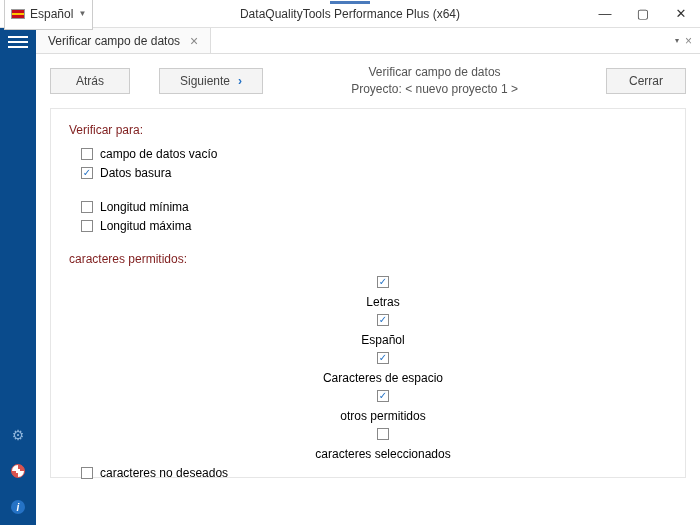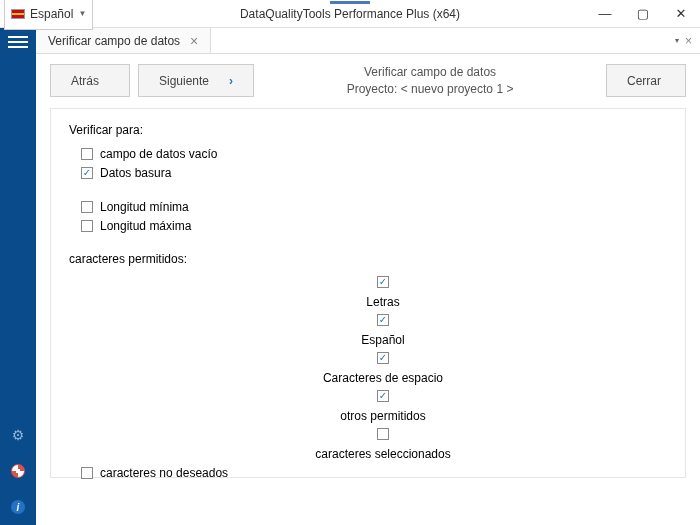--- a/index.html
+++ b/index.html
@@ -18,26 +18,26 @@
 .side-icon { width: 16px; height: 16px; margin: 10px 0; cursor: pointer; color: #8fb5db; display: flex; align-items: center; justify-content: center; }
 .gear { font-size: 14px; }
 .life { width: 14px; height: 14px; border-radius: 50%; background: radial-gradient(circle, #fff 30%, transparent 30%), conic-gradient(#d9534f 0 25%, #fff 25% 50%, #d9534f 50% 75%, #fff 75% 100%); border: 1px solid #d9534f; }
 .info { width: 14px; height: 14px; border-radius: 50%; background: #2572c5; color: #fff; font-size: 10px; font-weight: bold; display: flex; align-items: center; justify-content: center; font-style: italic; }
 .content { flex: 1; display: flex; flex-direction: column; }
 .tabbar { height: 26px; border-bottom: 1px solid #ddd; display: flex; align-items: stretch; }
 .tab { padding: 0 12px; border-right: 1px solid #ddd; display: flex; align-items: center; gap: 10px; font-size: 12px; background: #fafafa; }
 .tab-close { color: #888; cursor: pointer; font-size: 14px; }
 .tab-filler { flex: 1; display: flex; align-items: center; justify-content: flex-end; padding-right: 8px; gap: 6px; color: #888; }
 .toolbar { display: flex; align-items: center; padding: 10px 14px; gap: 8px; }
-.btn { height: 33px; padding: 0 20px; border: 1px solid #ccc; background: #f4f4f4; display: flex; align-items: center; justify-content: flex-start; cursor: pointer; font-size: 12px; color: #444; min-width: 80px; }
-.btn-next { gap: 20px; }
+.btn { height: 26px; padding: 0 20px; border: 1px solid #ccc; background: #f4f4f4; display: flex; align-items: center; justify-content: center; cursor: pointer; font-size: 12px; color: #444; min-width: 80px; }
+.btn-next { gap: 8px; margin-left: 21px; }
 .chev-r { color: #2572c5; font-weight: bold; }
 .header-center { flex: 1; text-align: center; font-size: 12px; color: #555; line-height: 1.4; }
 .panel { margin: 0 14px 14px; border: 1px solid #e6e6e6; padding: 14px 18px 20px; height: 370px; }
-.section-label { font-size: 12px; color: #000000; margin-bottom: 10px; }
+.section-label { font-size: 12px; color: #7f1d1d; margin-bottom: 10px; }
 .chk-row { display: flex; align-items: center; gap: 7px; margin: 5px 0 5px 12px; font-size: 12px; color: #000000; }
 .chk-row.indent { margin-left: 30px; flex-direction: column; }
 .chk { width: 12px; height: 12px; border: 1px solid #888; background: #fff; display: flex; align-items: center; justify-content: center; cursor: pointer; flex-shrink: 0; }
 .chk.checked::after { content: "✓"; font-size: 10px; color: #2572c5; line-height: 1; }
 .spacer-sm { height: 10px; }
 .spacer-md { height: 14px; }
 .caret-d { font-size: 8px; color: #666; }
 </style>
 </head>
 <body>

